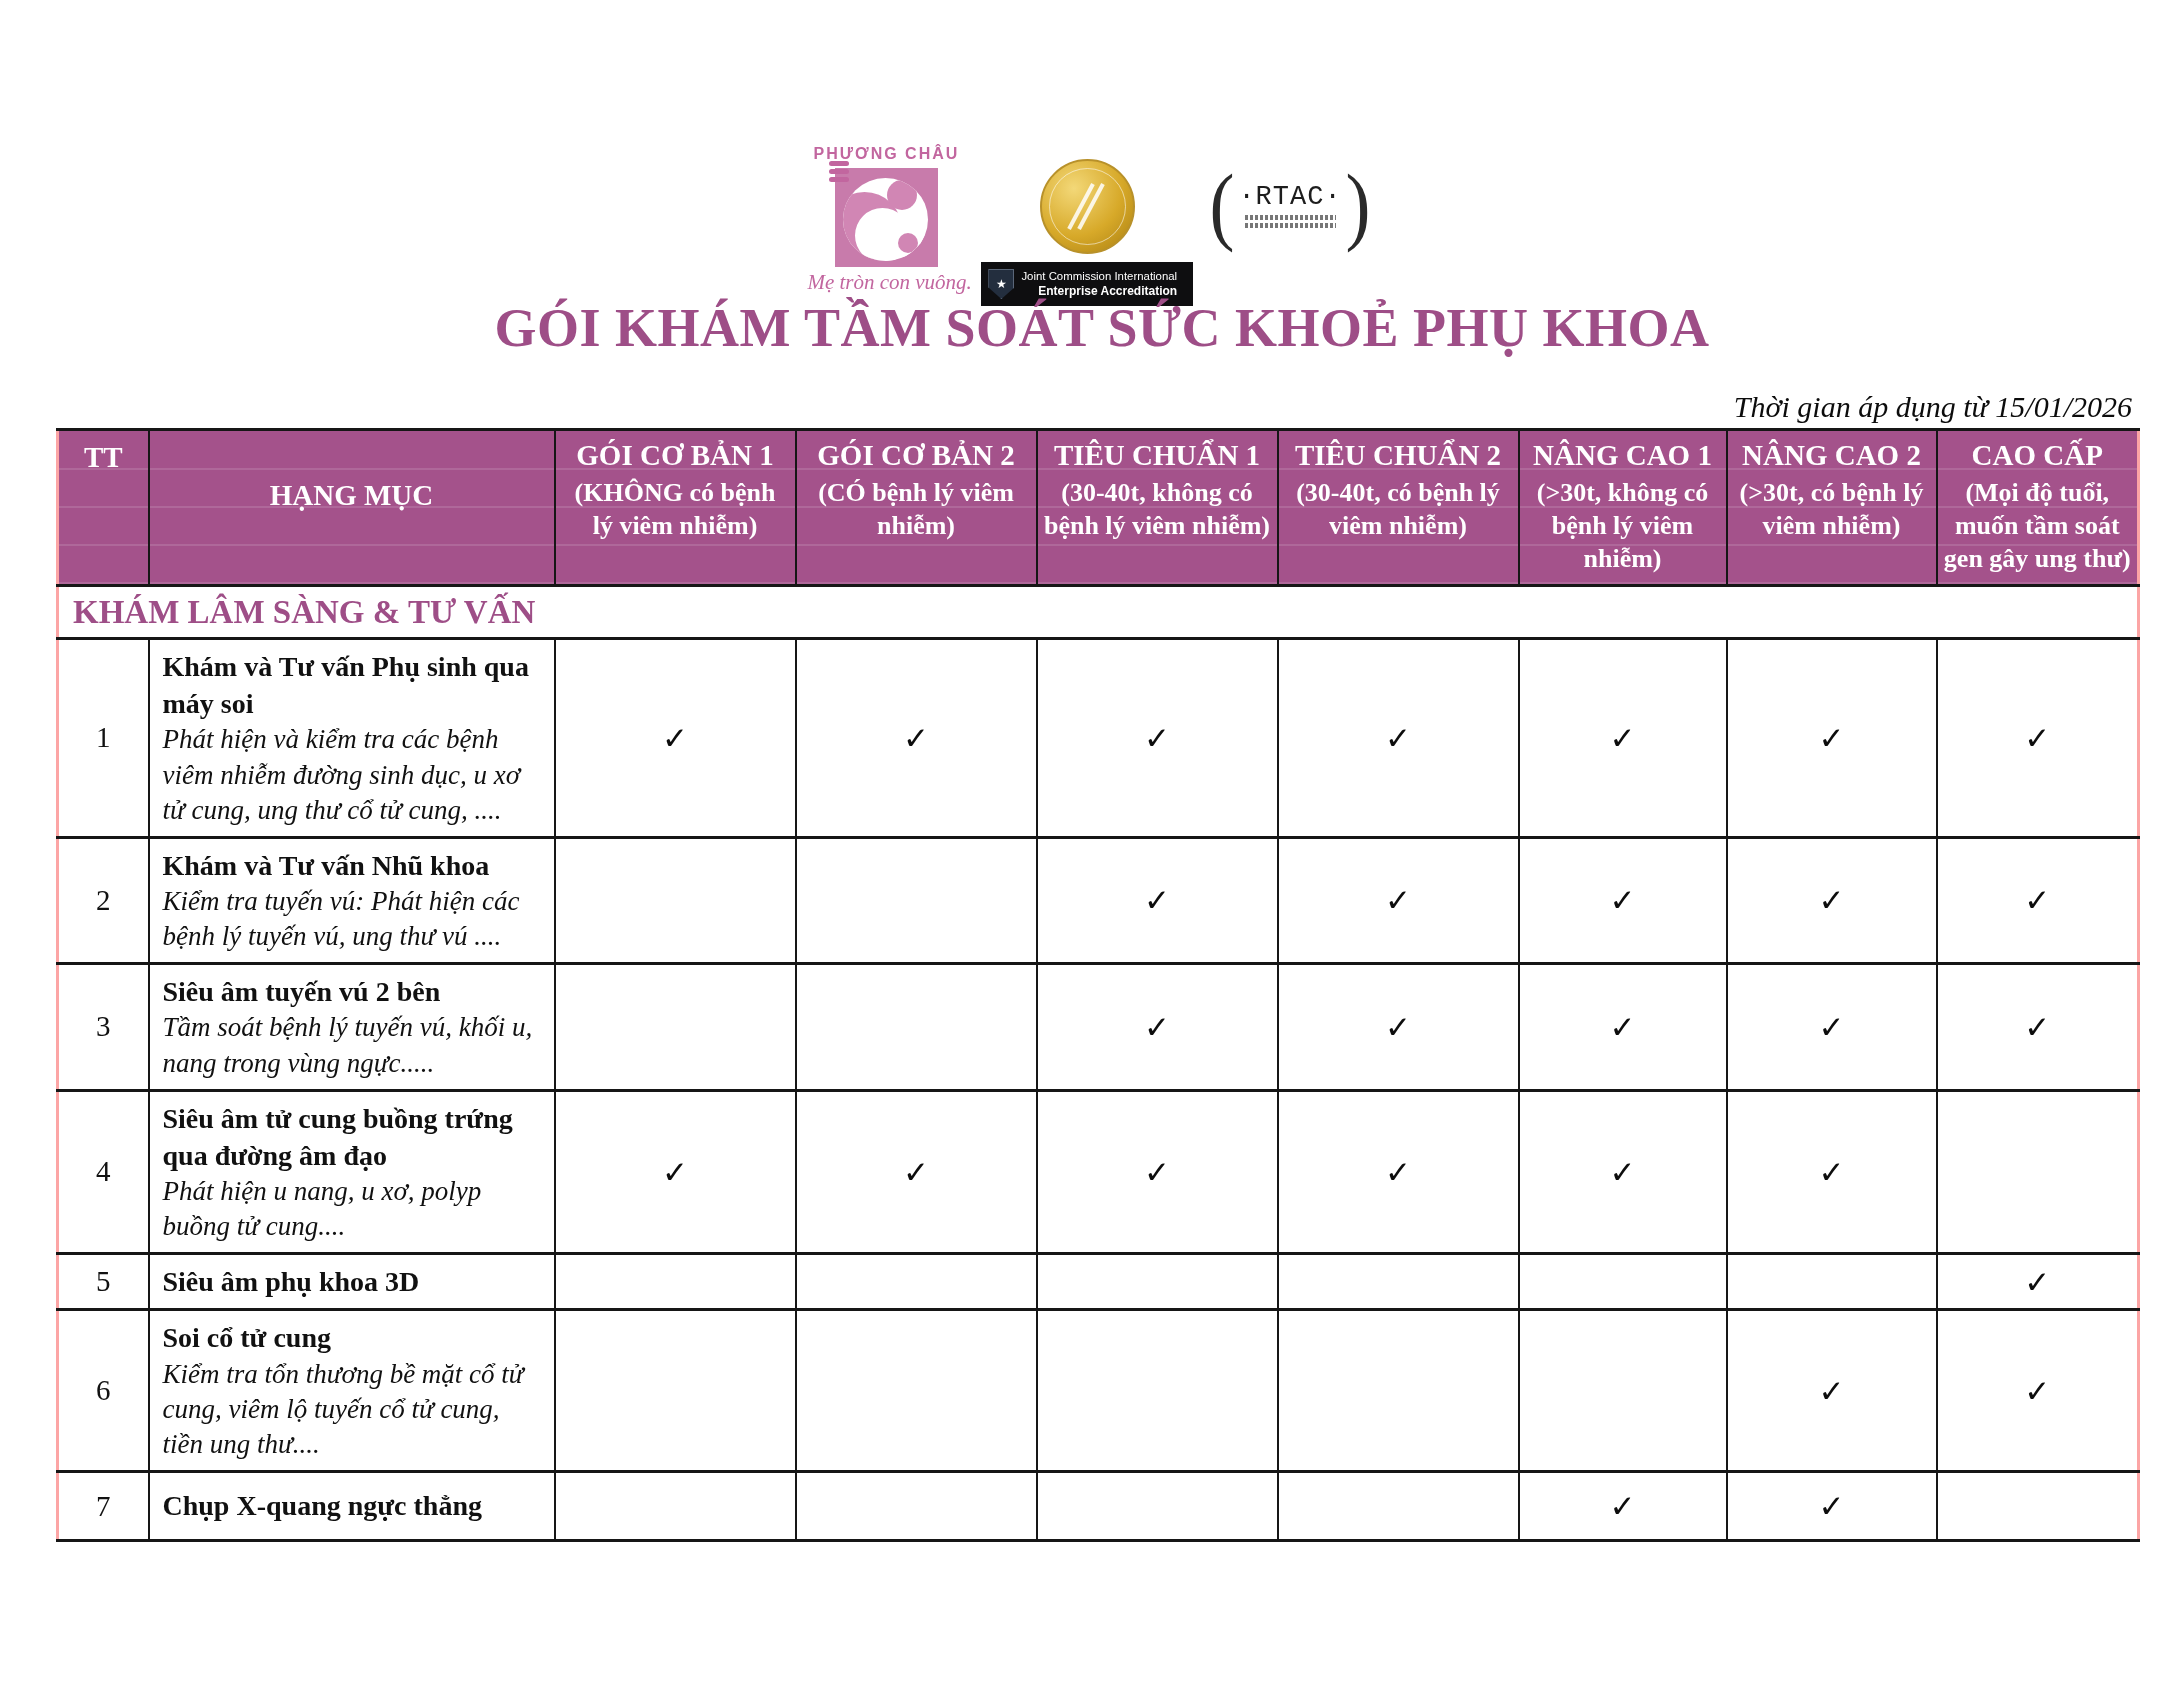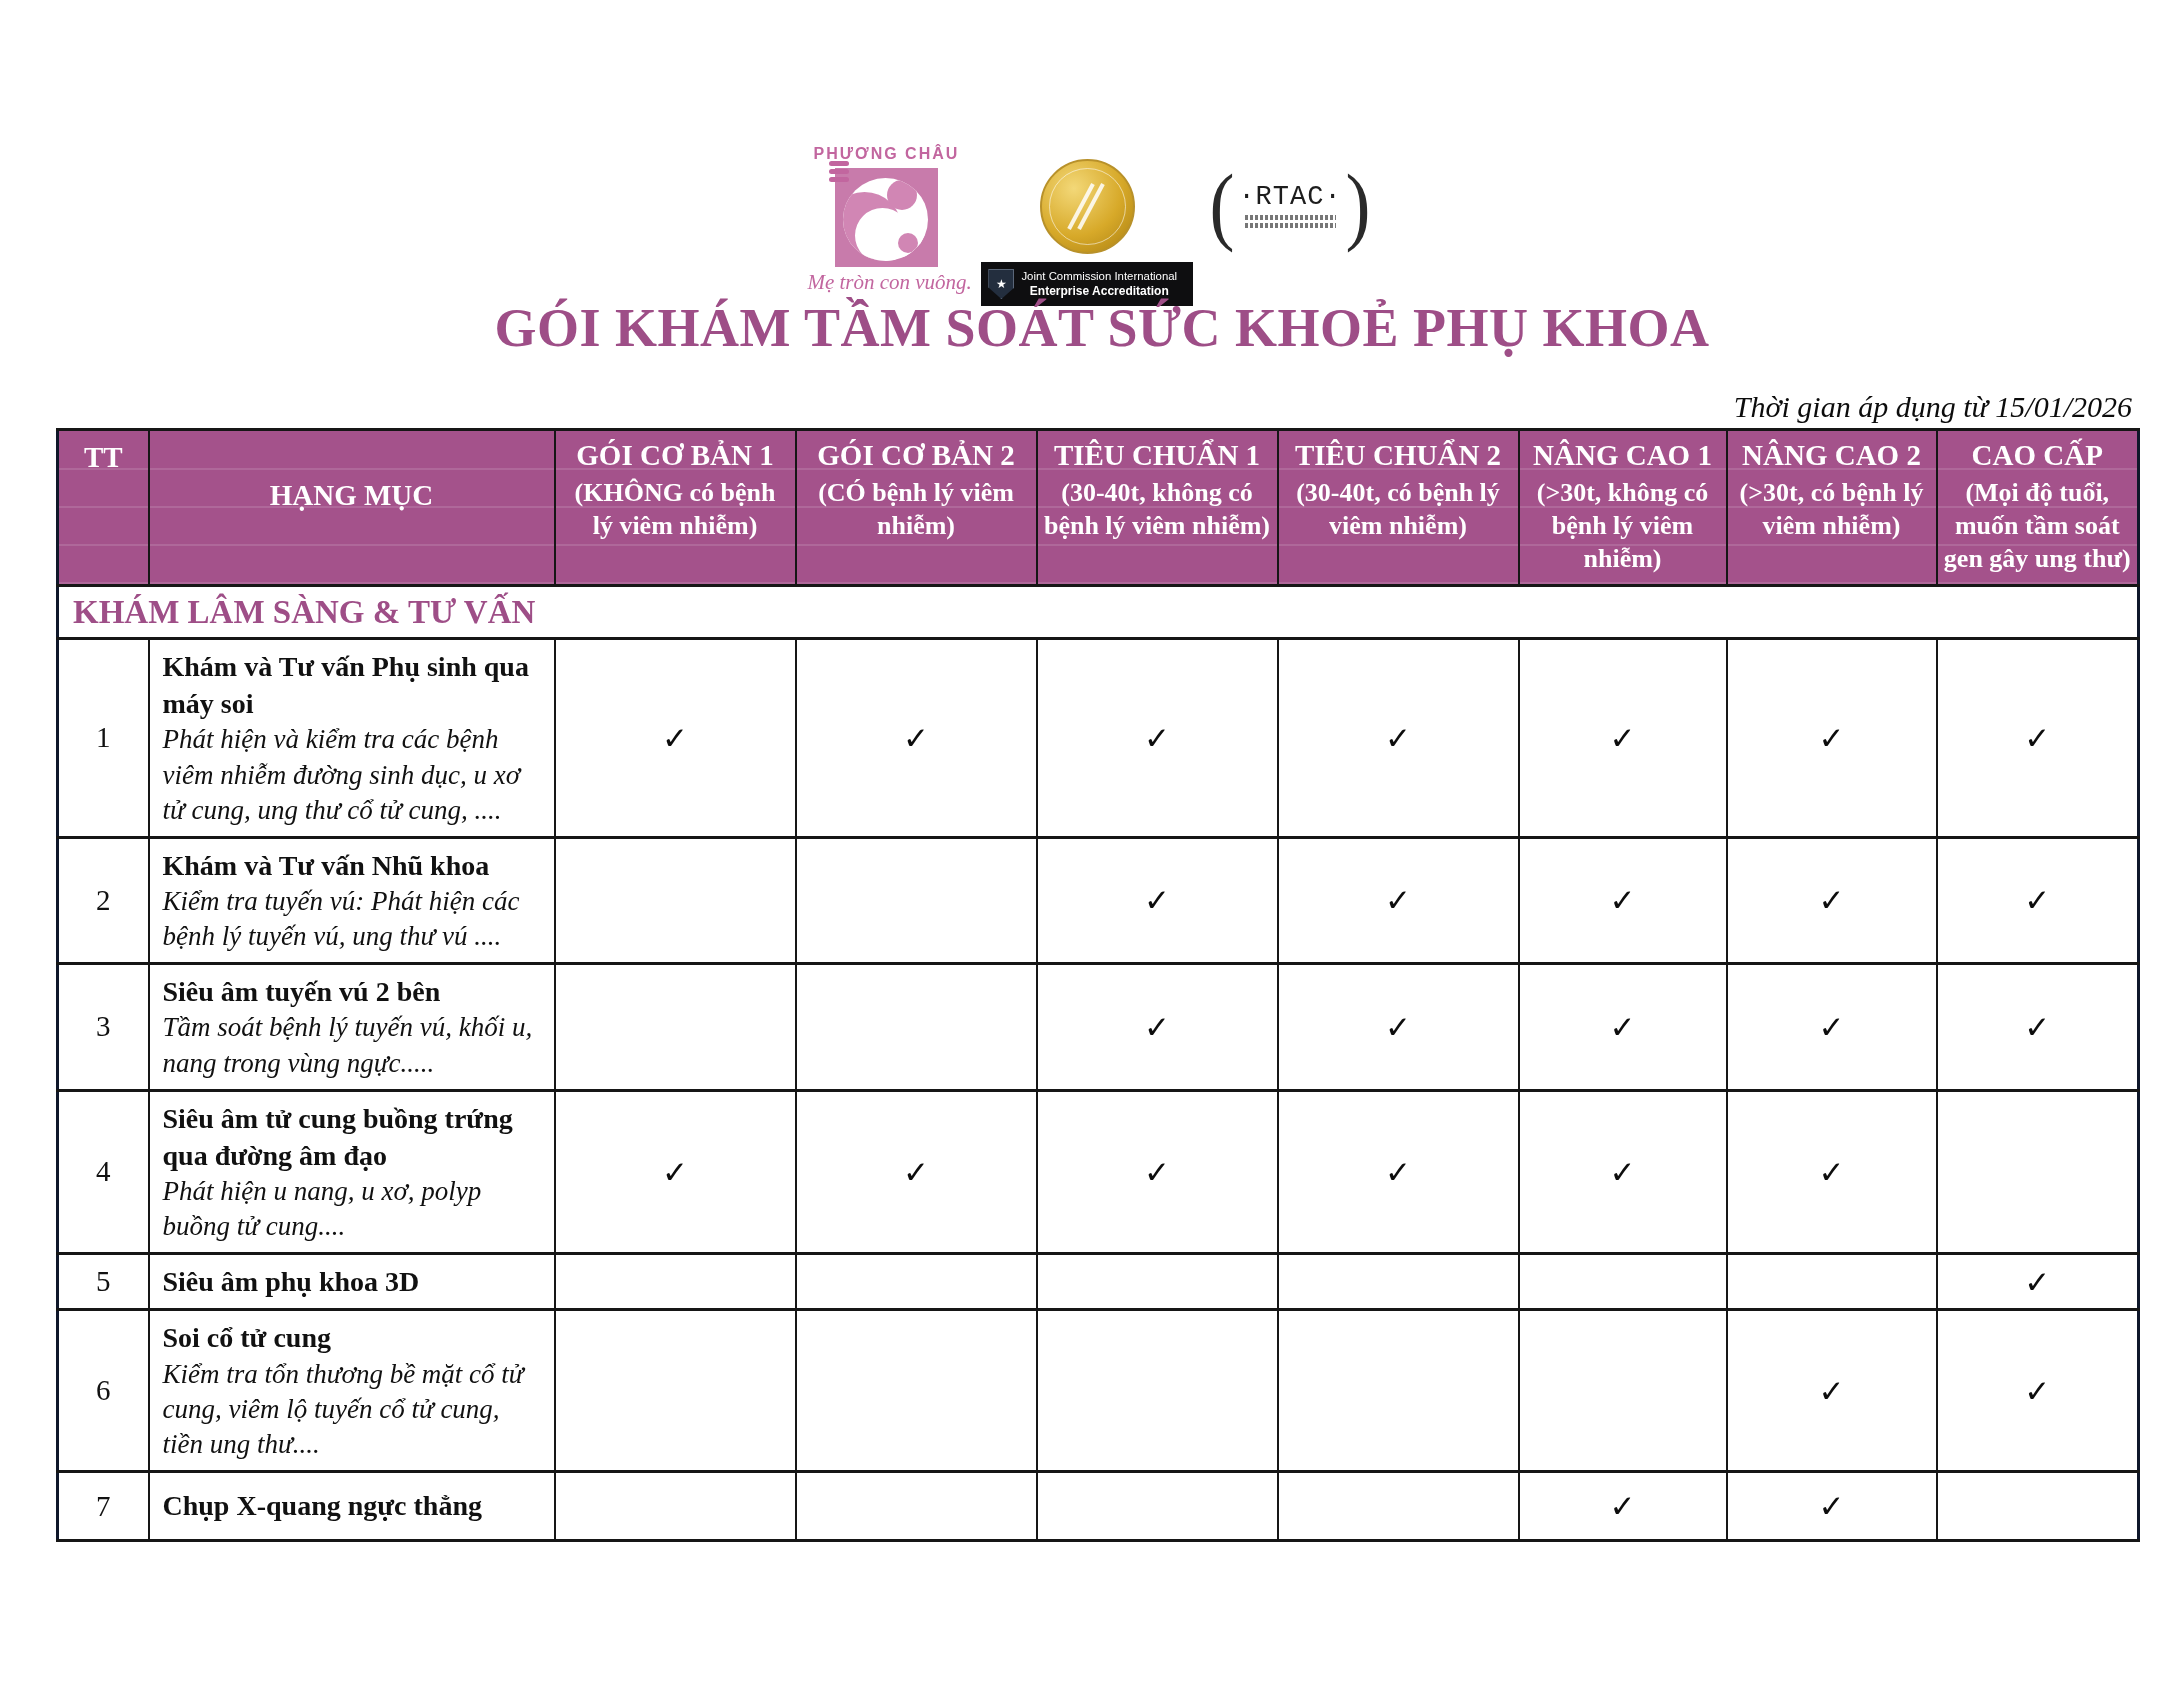--- a/index.html
+++ b/index.html
@@ -33,40 +33,40 @@
   .jci-coin::before{content:"";position:absolute;inset:7px;border:1px solid rgba(255,255,255,.55);border-radius:50%;}
   .jci-slash{position:absolute;left:50%;top:50%;width:4px;height:51px;background:rgba(255,255,255,.85);
     transform:translate(-8px,-26px) rotate(28deg);}
   .jci-slash2{position:absolute;left:50%;top:50%;width:4px;height:51px;background:rgba(255,255,255,.85);
     transform:translate(2px,-26px) rotate(28deg);}
   .jci-bar{width:212px;height:44px;background:#0e0e10;display:flex;align-items:center;gap:7px;
     box-sizing:border-box;padding:4px 7px;}
   .jci-shield{width:24px;height:28px;background:#232e3e;border:1px solid #5a6678;
     clip-path:polygon(0 0,100% 0,100% 62%,50% 100%,0 62%);
     display:flex;align-items:center;justify-content:center;color:#fff;font-size:12px;flex:0 0 auto;}
-  .jci-text{color:#fff;font-family:"Liberation Sans",sans-serif;text-align:center;line-height:1.25;}
+  .jci-text{color:#fff;font-family:"Liberation Sans",sans-serif;text-align:right;line-height:1.25;}
   .jci-line1{font-size:11.4px;}
   .jci-line2{font-size:12px;font-weight:bold;}
 
   .rtac-block{display:flex;align-items:center;margin-top:22px;}
   .rtac-paren{font-size:75px;font-weight:200;color:#2a2a2a;line-height:1;transform:scaleY(1.15);
     font-family:"Liberation Serif",serif;}
   .rtac-mid{text-align:center;margin:0 4px;}
   .rtac-name{font-size:27px;letter-spacing:1px;color:#1d1d1d;font-family:Liberation Mono, monospace;}
   .rtac-sub{width:91px;height:5px;margin:3px auto 0;
     background:repeating-linear-gradient(to right,#777 0 3px,#fff 3px 5px);}
 
   
   .page-title{position:absolute;top:297px;left:13px;width:100%;text-align:center;
     font-size:54px;font-weight:bold;color:#9e4e87;letter-spacing:0.5px;}
   .date-note{position:absolute;top:390px;right:46px;font-style:italic;font-size:30px;color:#0c0c0c;}
 
   
   .pkg-table-wrap{position:absolute;left:56px;top:428px;}
-  table{border-collapse:collapse;table-layout:fixed;width:2079px;border:3px solid #0f172a;padding-left:24px;}
+  table{border-collapse:collapse;table-layout:fixed;width:2079px;border:3px solid #fca5a5;padding-left:24px;}
   td,th{border:2px solid #161616;border-top-width:3px;border-bottom-width:3px;
     box-sizing:border-box;vertical-align:middle;}
   thead th{
     background:#a4528b;color:#ffffff;text-align:center;vertical-align:top;padding:6px 6px 4px;
     background-image:repeating-linear-gradient(to bottom,rgba(255,255,255,0) 0 37px,rgba(255,255,255,.25) 37px 38px);
   }
   .th-name{font-weight:bold;font-size:29px;line-height:1.3;}
   .th-sub{font-weight:600;font-size:26px;line-height:1.28;margin-top:1px;}
   th.th-tt{padding-top:8px;}
   th.th-item{padding-top:46px;}

